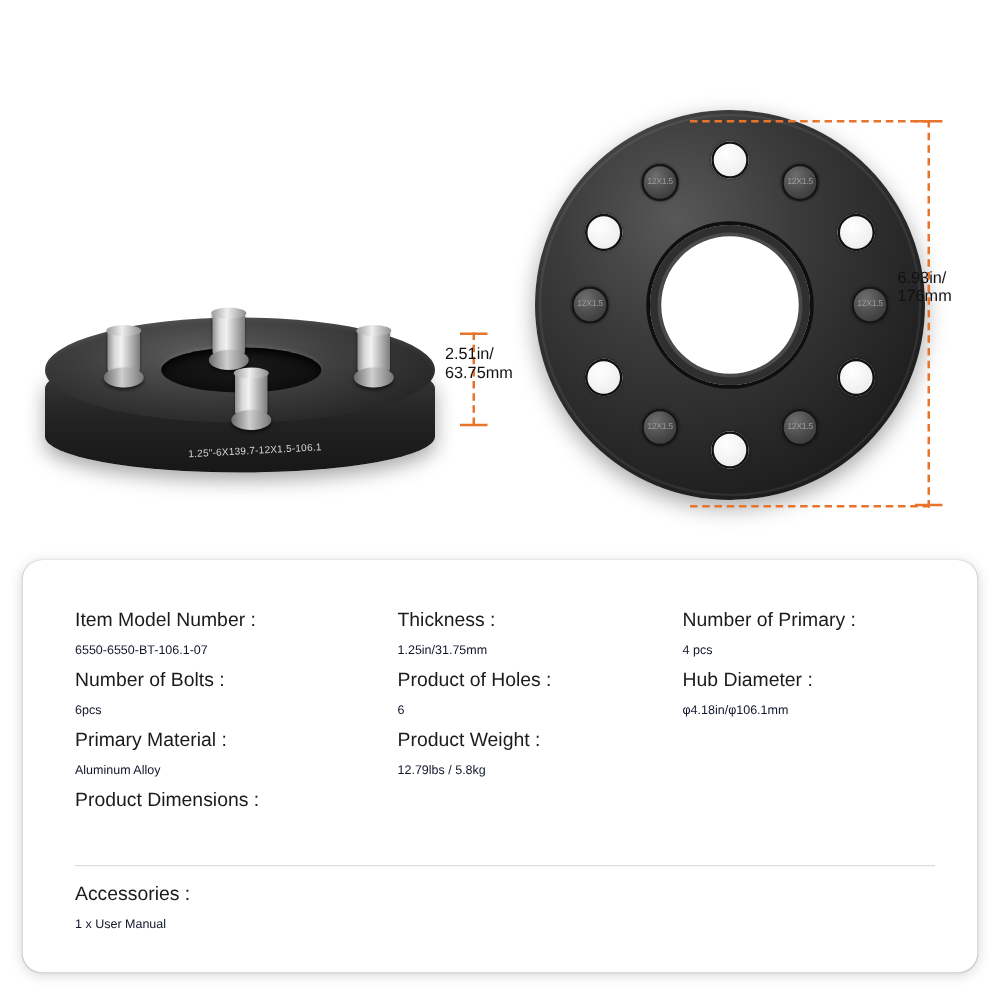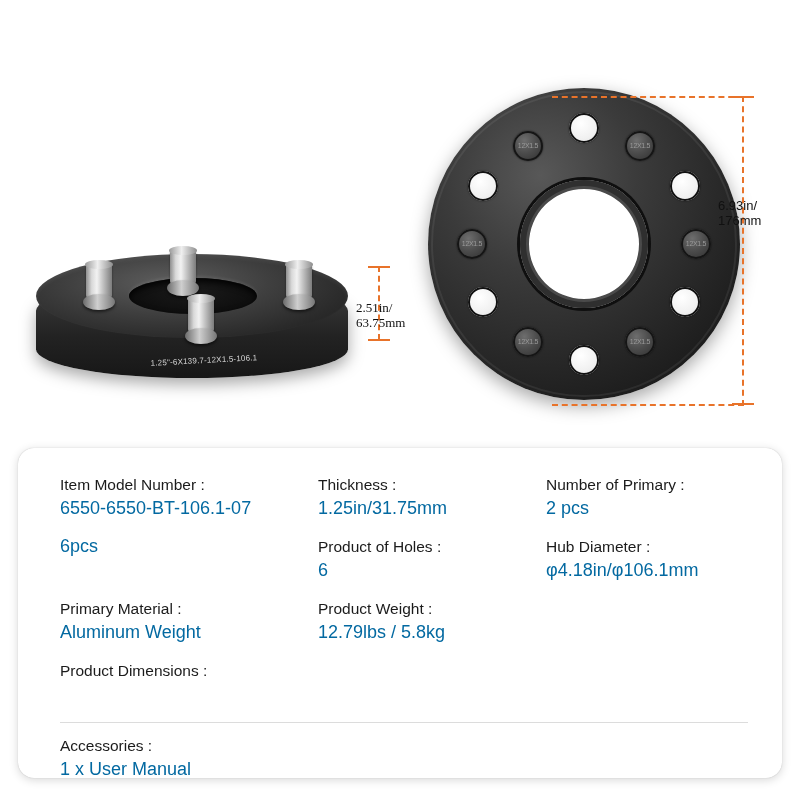--- a/index.html
+++ b/index.html
@@ -185,32 +185,32 @@
     height: 330px;
     background: #ffffff;
     border-radius: 16px;
     box-shadow: 0 2px 10px rgba(0,0,0,0.16), 0 0 1px rgba(0,0,0,0.25);
     box-sizing: border-box;
     padding: 26px 34px 20px 42px;
   }
   .spec-grid {
     display: grid;
     grid-template-columns: 258px 228px 1fr;
-    row-gap: 14px;
+    margin-top: 12px;
   }
   .spec-cell { min-height: 48px; }
   .spec-label {
     color: #1b1b1b;
     font-size: 15.5px;
     line-height: 21px;
     margin-bottom: 3px;
   }
   .spec-value {
-    color: #0369a1;
-    font-size: 18px;
+    color: #0f172a;
+    font-size: 10px;
     line-height: 21px;
   }
   .spec-wide { grid-column: 1 / span 3; }
   .divider {
     margin: 14px 0 12px 0;
     height: 1px;
     background: #dcdcdc;
   }
 </style>
 </head>
@@ -260,68 +260,69 @@
         <div class="hex"></div>
         <div class="base"></div>
       </div>
 
       <div class="label-plate">1.25"-6X139.7-12X1.5-106.1</div>
     </div>
 
     <div class="dashed-v" style="left:378px; top:266px; height:74px;"></div>
     <div class="cap-h" style="left:368px; top:266px; width:22px;"></div>
     <div class="cap-h" style="left:368px; top:339px; width:22px;"></div>
-    <div class="dim-text" style="left:356px; top:300px;font-family:Liberation Serif, serif;">
+    <div class="dim-text" style="left:356px; top:275px;">
       <div>2.51in/</div>
       <div>63.75mm</div>
     </div>
 
     <div class="dashed-h" style="left:552px; top:96px; width:192px;"></div>
     <div class="dashed-h" style="left:552px; top:404px; width:192px;"></div>
     <div class="dashed-v" style="left:742px; top:96px; height:310px;"></div>
     <div class="cap-h" style="left:732px; top:96px; width:22px;"></div>
     <div class="cap-h" style="left:732px; top:403px; width:22px;"></div>
-    <div class="dim-text" style="left:718px; top:198px;">
+    <div class="dim-text" style="left:718px; top:214px;">
       <div>6.93in/</div>
       <div>176mm</div>
     </div>
   </div>
 
   <div id="spec-card">
 
     <div class="spec-grid">
 
       <div class="spec-cell">
         <div class="spec-label">Item Model Number :</div>
         <div class="spec-value">6550-6550-BT-106.1-07</div>
       </div>
       <div class="spec-cell">
         <div class="spec-label">Thickness :</div>
         <div class="spec-value">1.25in/31.75mm</div>
       </div>
       <div class="spec-cell">
         <div class="spec-label">Number of Primary :</div>
-        <div class="spec-value">2 pcs</div>
-      </div>
-
-      <div class="spec-cell">
+        <div class="spec-value">4 pcs</div>
+      </div>
+
+      <div class="spec-cell">
+        <div class="spec-label">Number of Bolts :</div>
         <div class="spec-value">6pcs</div>
       </div>
       <div class="spec-cell">
         <div class="spec-label">Product of Holes :</div>
         <div class="spec-value">6</div>
       </div>
       <div class="spec-cell">
         <div class="spec-label">Hub Diameter :</div>
         <div class="spec-value">φ4.18in/φ106.1mm</div>
       </div>
 
       <div class="spec-cell">
         <div class="spec-label">Primary Material :</div>
-        <div class="spec-value">Aluminum Weight</div>
+        <div class="spec-value">Aluminum Alloy</div>
       </div>
       <div class="spec-cell">
         <div class="spec-label">Product Weight :</div>
         <div class="spec-value">12.79lbs / 5.8kg</div>
       </div>
       <div class="spec-cell"></div>
 
       <div class="spec-cell spec-wide">
         <div class="spec-label">Product Dimensions :</div>
       </div>

